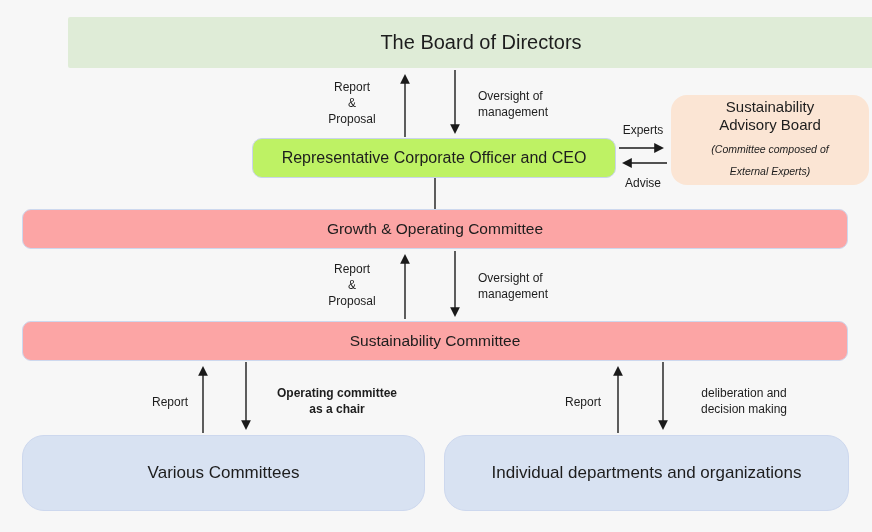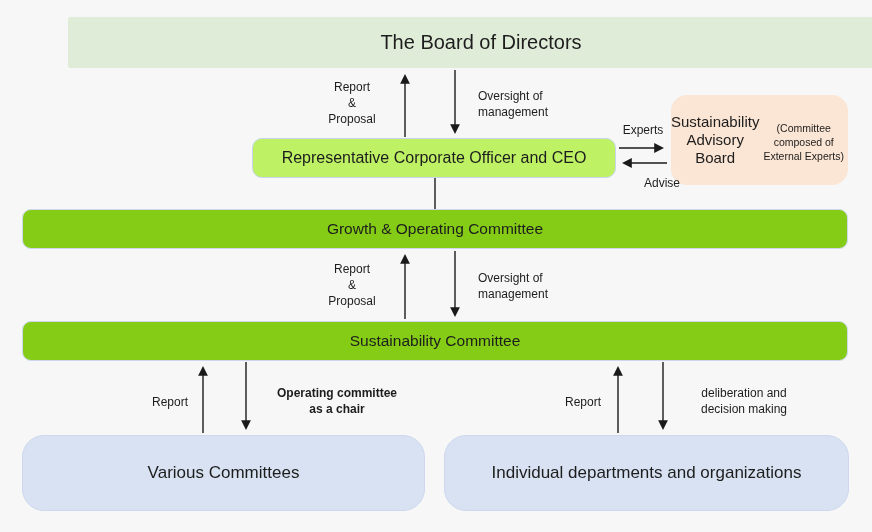--- a/index.html
+++ b/index.html
@@ -28,30 +28,30 @@
     margin-left: 46px;
   }
   .ceo-box {
     left: 252px; top: 138px; width: 364px; height: 40px;
     background: #bef264;
     border: 1px solid #c9d4ec;
     border-radius: 10px;
     font-size: 16px;
   }
   .advisory-box {
-    left: 671px; top: 95px; width: 177px; height: 90px;
+    left: 671px; top: 95px; width: 198px; height: 90px;
     background: #fbe5d4;
     border-radius: 16px;
-    flex-direction: row;
+    flex-direction: column;
   }
   .advisory-title { font-size: 15px; line-height: 18px; white-space: pre-line; }
-  .advisory-subtitle { font-size: 10.5px; line-height: 14px; white-space: pre-line; margin-top: 4px; }
+  .advisory-subtitle { font-size: 10.5px; line-height: 22px; white-space: pre-line; margin-top: 4px; font-style: italic; }
   .bar {
     left: 22px; width: 826px; height: 40px;
-    background: #84cc16;
+    background: #fca5a5;
     border: 1px solid #cdd8ee;
     border-radius: 9px;
     font-size: 15.5px;
   }
   .growth-bar { top: 209px; }
   .sustainability-bar { top: 321px; }
   .bottom-box {
     top: 435px; height: 76px;
     background: #d8e2f2;
     border: 1px solid #cdd8ee;
@@ -123,21 +123,21 @@
   <div class="box bottom-box departments-box">
     <span>Individual departments and organizations</span>
   </div>
 
   <div class="lbl centered" style="left:352px; top:79px;">Report
 &amp;
 Proposal</div>
   <div class="lbl" style="left:478px; top:88px;">Oversight of
 management</div>
   <div class="lbl centered" style="left:643px; top:122px;">Experts</div>
-  <div class="lbl centered" style="left:643px; top:175px;margin-left:19px;">Advise</div>
+  <div class="lbl centered" style="left:643px; top:175px;">Advise</div>
   <div class="lbl centered" style="left:352px; top:261px;">Report
 &amp;
 Proposal</div>
   <div class="lbl" style="left:478px; top:270px;">Oversight of
 management</div>
   <div class="lbl centered" style="left:170px; top:394px;">Report</div>
   <div class="lbl centered" style="left:337px; top:385px;font-weight:bold;">Operating committee
 as a chair</div>
   <div class="lbl centered" style="left:583px; top:394px;">Report</div>
   <div class="lbl centered" style="left:744px; top:385px;">deliberation and

